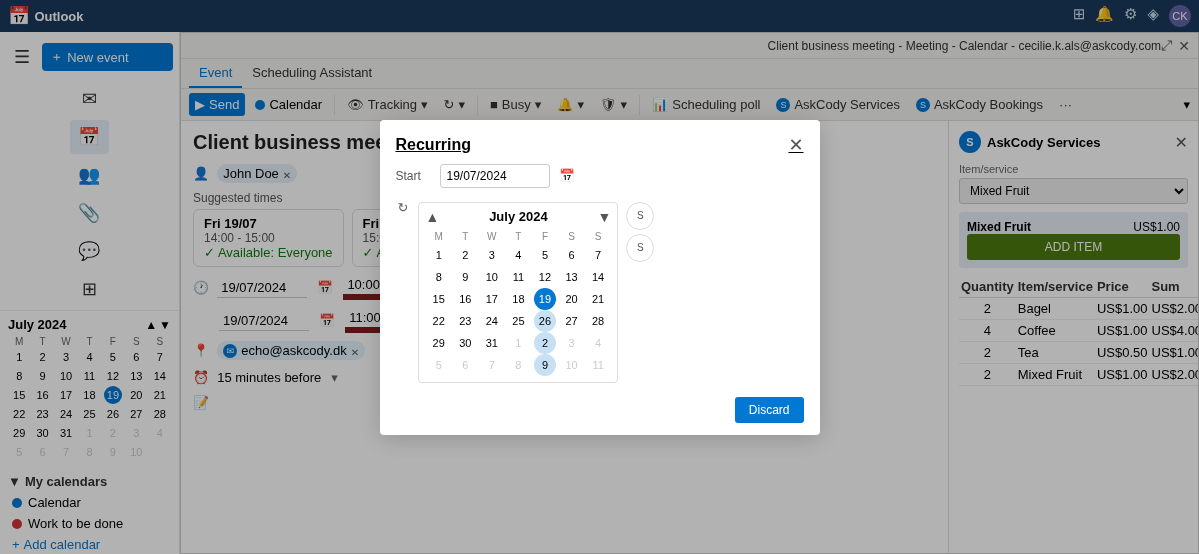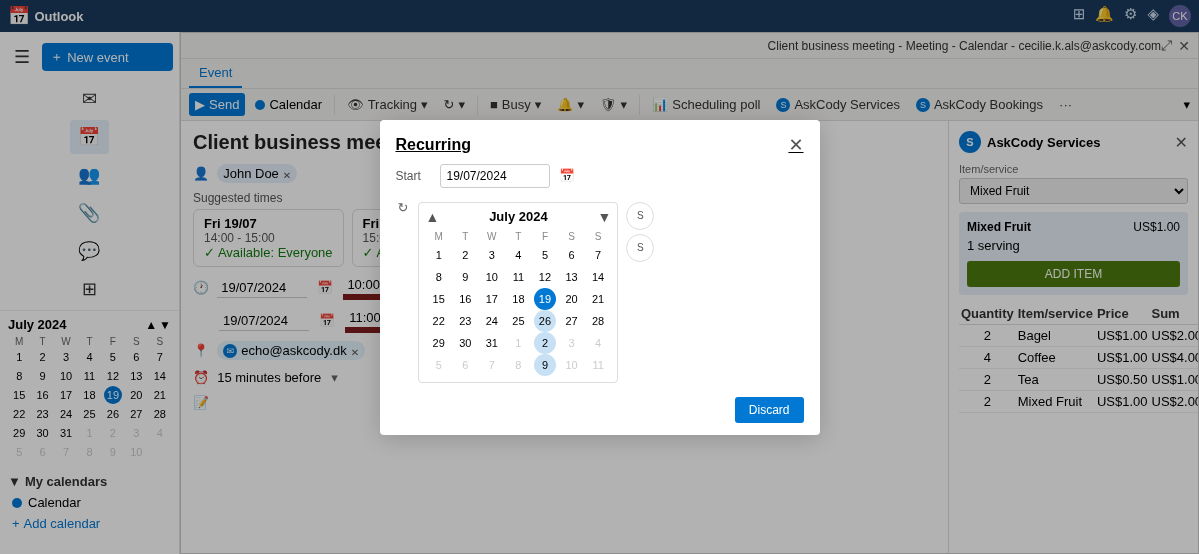--- a/index.html
+++ b/index.html
@@ -215,40 +215,45 @@
     <div class="cal-section">
       <div class="cal-section-header">
         <span>▼</span>
         <span>My calendars</span>
       </div>
       <div id="my-cals">
           <div class="cal-item">
             <span class="cal-dot" style="background:#0078d4;"></span>
             <span>Calendar</span>
           </div>
+          <div class="cal-item">
+            <span class="cal-dot" style="background:#d13438;"></span>
+            <span>Work to be done</span>
+          </div>
         </div>
       <div class="add-cal-link">
         <span>+</span>
         <span>Add calendar</span>
       </div>
 
     </div>
   </div>
 
   <div class="meeting-window">
     <div class="meeting-title-bar">
       <span class="meeting-title-text">Client business meeting - Meeting - Calendar - cecilie.k.als@askcody.com</span>
       <div class="title-bar-actions">
         <button class="title-btn">⤢</button>
         <button class="title-btn">✕</button>
       </div>
     </div>
 
     <div class="meeting-tabs">
       <div class="meeting-tab active">Event</div>
+      <div class="meeting-tab">Scheduling Assistant</div>
     </div>
 
     <div class="ribbon">
       <button class="ribbon-btn primary">
         <span>▶</span>
         <span>Send</span>
       </button>
       <span style="display:flex;align-items:center;gap:4px;padding:2px 6px;font-size:12px;">
         <span style="width:10px;height:10px;border-radius:50%;background:#0078d4;display:inline-block;"></span>
         <span>Calendar</span>
@@ -375,21 +380,20 @@
         </div>
         <div class="field-label">Item/service</div>
         <select class="field-select">
           <option>Mixed Fruit</option>
         </select>
         <div class="service-card">
           <div style="display:flex;justify-content:space-between;">
             <span class="service-name">Mixed Fruit</span>
             <span class="service-price">US$1.00</span>
           </div>
-          <div class="serving-row">1 serving</div>
           <button class="add-item-btn">ADD ITEM</button>
         </div>
         <table class="order-table">
           <thead>
             <tr>
               <th>Quantity</th>
               <th>Item/service</th>
               <th>Price</th>
               <th>Sum</th>
             </tr>

